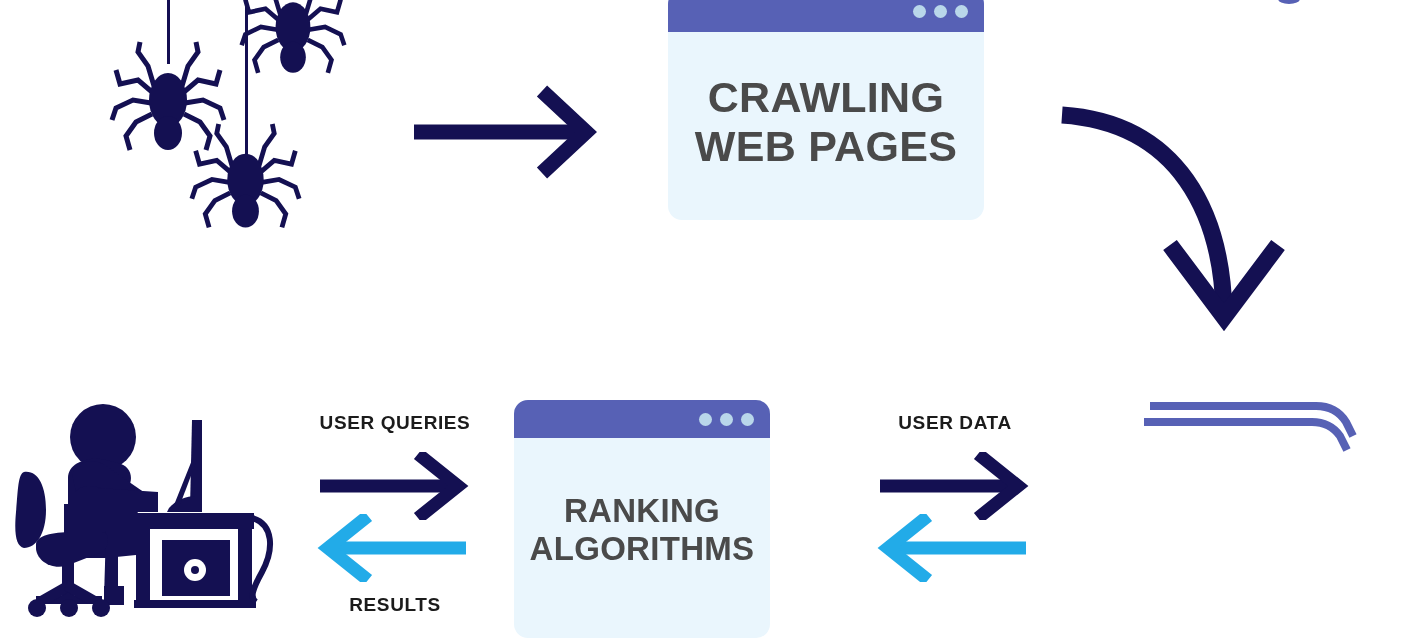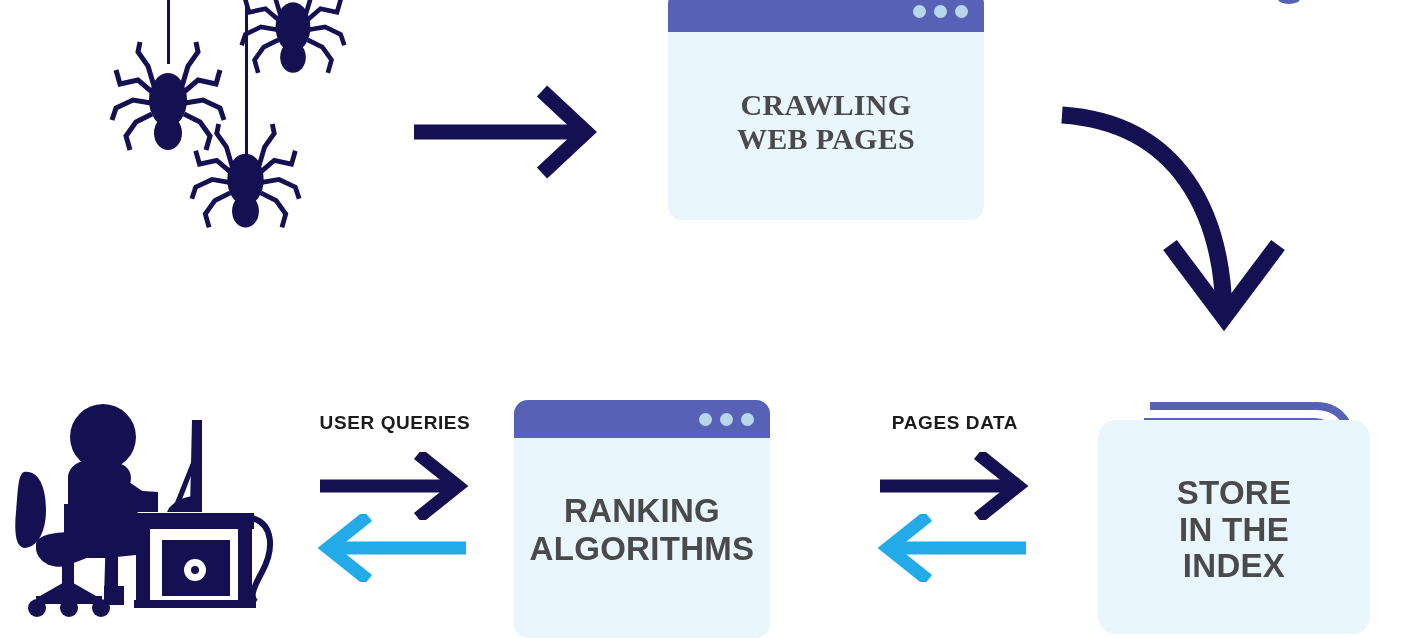--- a/index.html
+++ b/index.html
@@ -184,21 +184,21 @@
     </g>
   </svg>
 
   <div class="browser-card" style="left:668px; top:-10px; width:316px; height:230px;">
     <div class="browser-titlebar" style="height:42px;">
       <span class="dot"></span>
       <span class="dot"></span>
       <span class="dot"></span>
     </div>
     <div class="browser-body" style="top:42px;">
-      <div class="card-label" style="font-size:30px; margin-top:-8px;font-family:Liberation Serif, serif;">CRAWLING
+      <div class="card-label" style="font-size:43px; margin-top:-8px;">CRAWLING
 WEB PAGES</div>
     </div>
   </div>
 
   <svg class="svgbox" style="left:1040px; top:95px;" width="280" height="260" viewBox="0 0 280 260">
     <path d="M22 20 C 140 28, 182 120, 184 218" fill="none" stroke="#141052" stroke-width="17" stroke-linecap="butt"></path>
     <polyline points="130,150 184,222 238,150" fill="none" stroke="#141052" stroke-width="17" stroke-linecap="butt" stroke-linejoin="miter"></polyline>
   </svg>
 
   <svg class="svgbox" style="left:6px; top:400px;" width="280" height="232" viewBox="0 0 280 232">
@@ -263,58 +263,54 @@
         <line x1="20" y1="34" x2="160" y2="34"></line>
         <polyline points="118,2 158,34 118,66"></polyline>
       </g>
     </svg>
     <svg class="arrow-svg-wrap" width="186" height="68" viewBox="0 0 186 68" style="margin-top:-6px;">
       <g fill="none" stroke="#22abe8" stroke-width="13" stroke-linecap="butt" stroke-linejoin="miter">
         <line x1="26" y1="34" x2="166" y2="34"></line>
         <polyline points="68,2 28,34 68,66"></polyline>
       </g>
     </svg>
+    <div class="arrow-caption" style="margin-top:12px;">RESULTS</div>
   </div>
 
   <div class="browser-card" style="left:514px; top:400px; width:256px; height:238px;">
     <div class="browser-titlebar" style="height:38px;">
       <span class="dot"></span>
       <span class="dot"></span>
       <span class="dot"></span>
     </div>
     <div class="browser-body" style="top:38px;">
       <div class="card-label" style="font-size:33px; margin-top:-16px;">RANKING
 ALGORITHMS</div>
     </div>
   </div>
 
   <div class="arrow-pair" style="left:860px; top:412px; width:190px;">
-    <div class="arrow-caption">PAGES DATA</div>
+    <div class="arrow-caption">USER DATA</div>
     <svg class="arrow-svg-wrap" width="186" height="68" viewBox="0 0 186 68" style="margin-top:18px;">
       <g fill="none" stroke="#141052" stroke-width="13" stroke-linecap="butt" stroke-linejoin="miter">
         <line x1="20" y1="34" x2="160" y2="34"></line>
         <polyline points="118,2 158,34 118,66"></polyline>
       </g>
     </svg>
     <svg class="arrow-svg-wrap" width="186" height="68" viewBox="0 0 186 68" style="margin-top:-6px;">
       <g fill="none" stroke="#22abe8" stroke-width="13" stroke-linecap="butt" stroke-linejoin="miter">
         <line x1="26" y1="34" x2="166" y2="34"></line>
         <polyline points="68,2 28,34 68,66"></polyline>
       </g>
     </svg>
   </div>
 
   <div class="folder-card" style="left:1098px; top:396px; width:272px; height:238px;">
     <svg class="folder-tab-svg" viewBox="0 0 272 70" preserveAspectRatio="none">
       <path d="M52 10 L218 10 Q238 10, 248 26 L255 40" fill="none" stroke="#5761b5" stroke-width="8"></path>
       <path d="M46 26 L214 26 Q232 26, 242 40 L249 54" fill="none" stroke="#5761b5" stroke-width="8"></path>
     </svg>
-    <div class="folder-body">
-      <div class="folder-label" style="font-size:33px;">STORE
-IN THE
-INDEX</div>
-    </div>
   </div>
 
   <div style="position:absolute; left:1278px; top:-6px; width:22px; height:10px;
               background:#5761b5; border-radius:50%;"></div>
 
 </div>
 
 </body></html>

